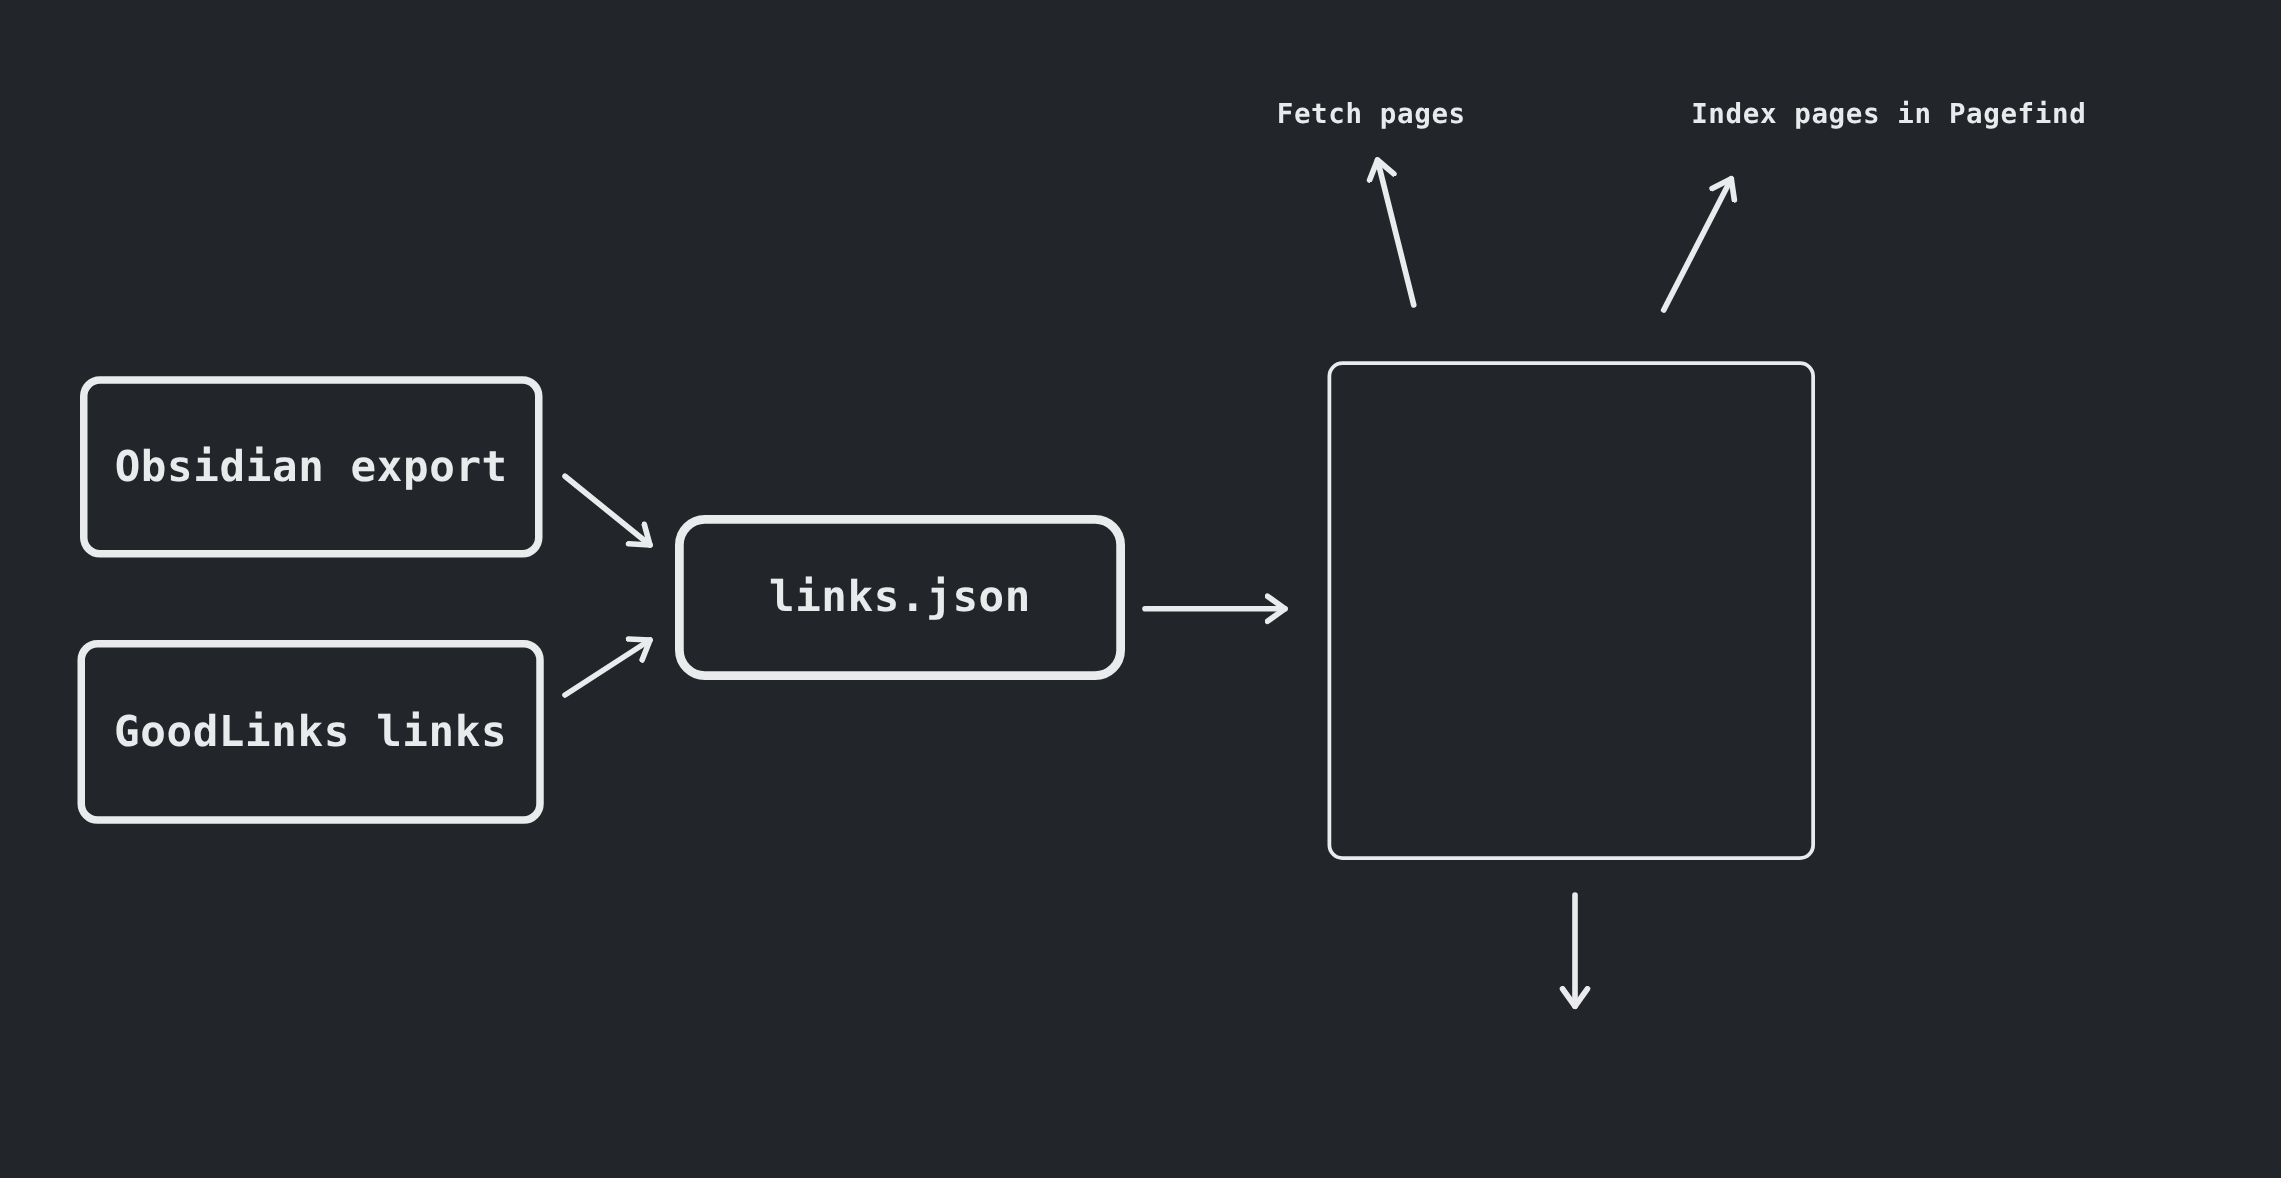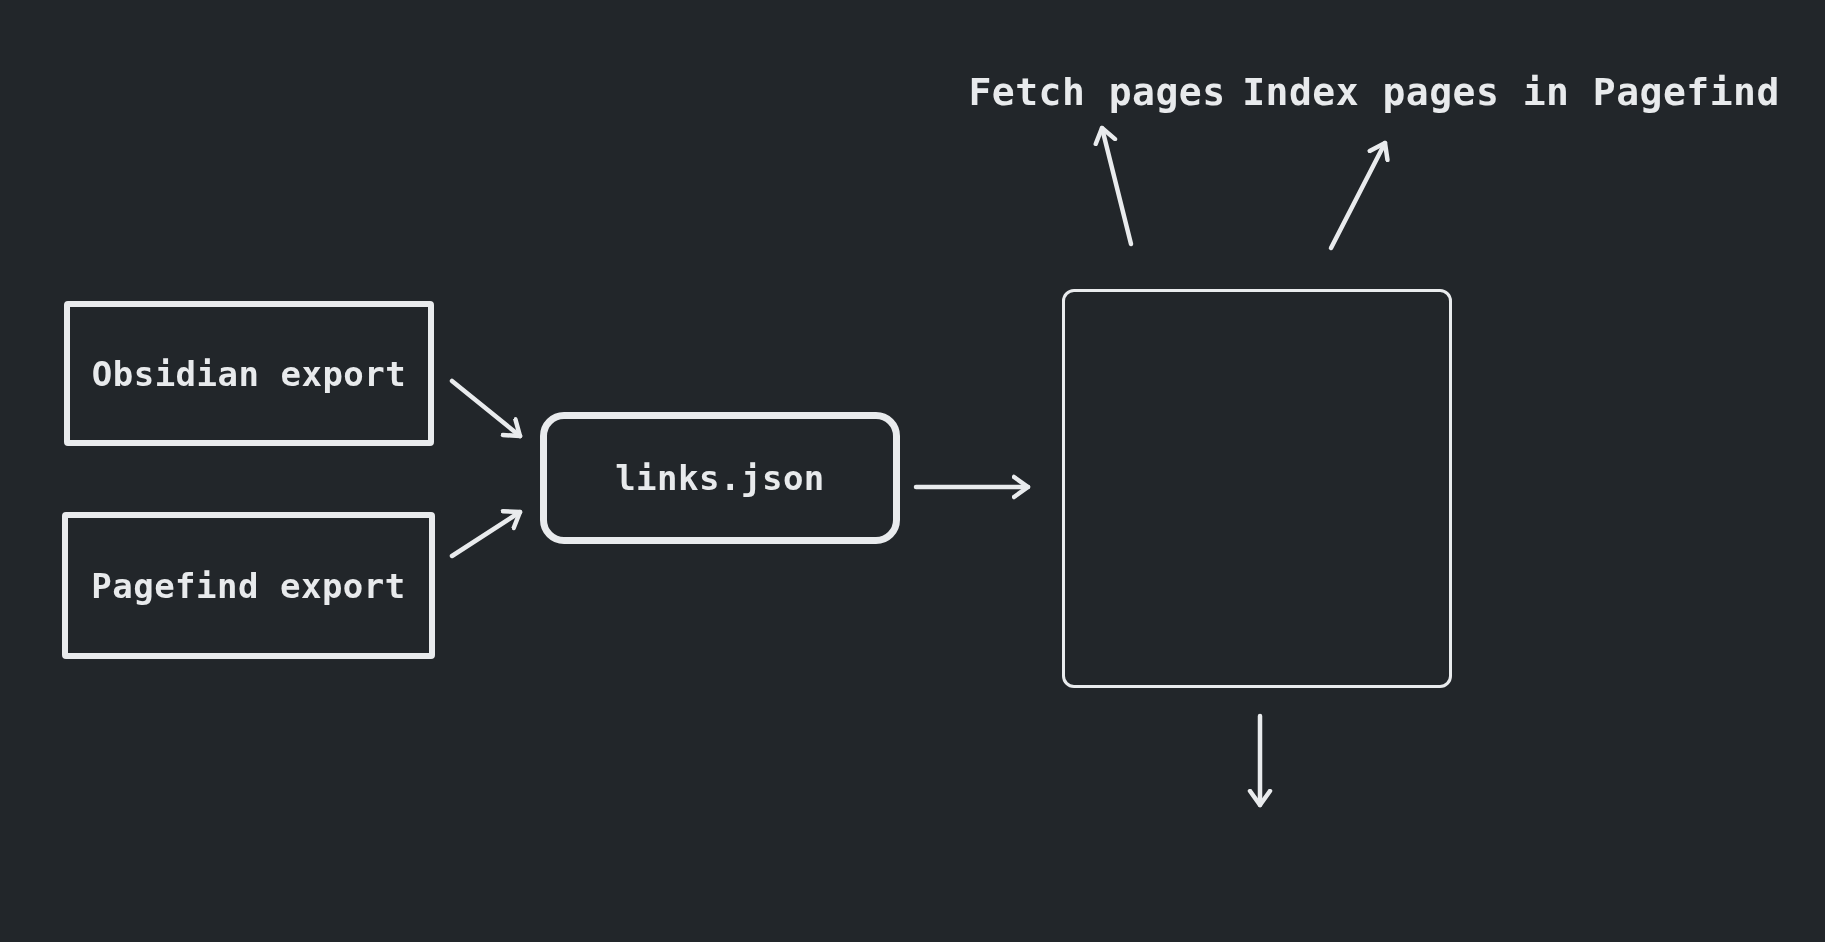--- a/index.html
+++ b/index.html
@@ -31,37 +31,37 @@
     stroke: var(--stroke, #e8eaec);
     fill: none;
     stroke-width: 4.5;
     stroke-linecap: round;
     stroke-linejoin: round;
   }
   .node {
     position: absolute;
     box-sizing: border-box;
     border: 6px solid var(--stroke, #e8eaec);
-    border-radius: 4px;
+    border-radius: 16px;
     display: flex;
     align-items: center;
     justify-content: center;
     font-size: 34px;
     font-weight: bold;
     letter-spacing: 0.5px;
     white-space: nowrap;
   }
   .node-obsidian  { left: 64px;  top: 301px; width: 370px; height: 145px; }
   .node-goodlinks { left: 62px;  top: 512px; width: 373px; height: 147px; }
   .node-linksjson { left: 540px; top: 412px; width: 360px; height: 132px; border-width: 7px; border-radius: 24px; }
   .node-pipeline  { left: 1062px; top: 289px; width: 390px; height: 399px; border-width: 3.5px; border-radius: 12px; }
   .label {
     position: absolute;
     transform: translate(-50%, -50%);
-    font-size: 38px;
+    font-size: 22px;
     font-weight: bold;
     letter-spacing: 0.5px;
     white-space: nowrap;
   }
   .label-fetch { left: 1097px; top: 92px; }
   .label-index { left: 1496px; top: 92px; margin-left: 15px; }
   .label-cache { left: 1262px; top: 856px; }
 </style>
 </head>
 <body>
@@ -81,21 +81,21 @@
     <line x1="1131" y1="244" x2="1102" y2="128" marker-end="url(#arrowhead)"></line>
     <line x1="1331" y1="248" x2="1385" y2="143" marker-end="url(#arrowhead)"></line>
     <line x1="1260" y1="716" x2="1260" y2="805" marker-end="url(#arrowhead)"></line>
   </svg>
 
   <div class="node node-obsidian">
     <span>Obsidian export</span>
   </div>
 
   <div class="node node-goodlinks">
-    <span>Pagefind export</span>
+    <span>GoodLinks links</span>
   </div>
 
   <div class="node node-linksjson">
     <span>links.json</span>
   </div>
 
   <div class="node node-pipeline">
     <span></span>
   </div>
 

